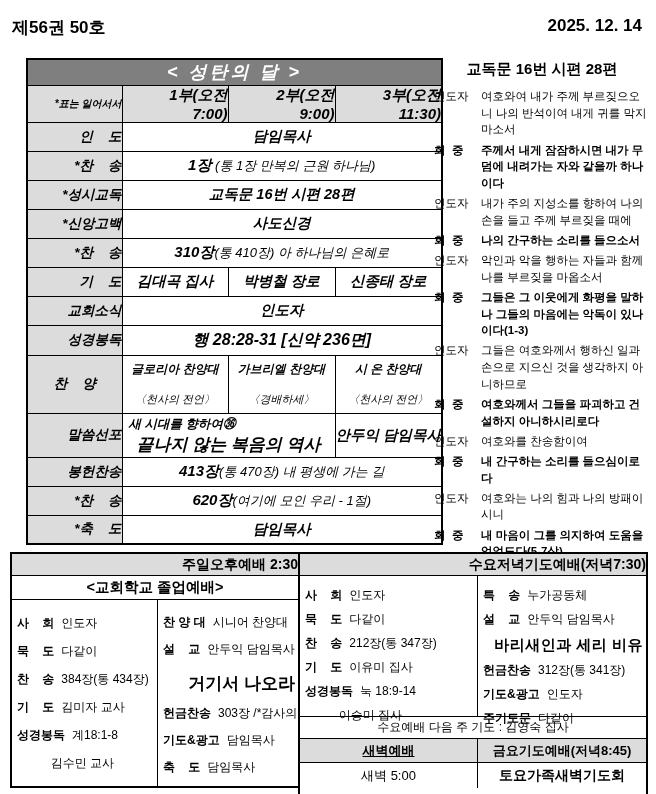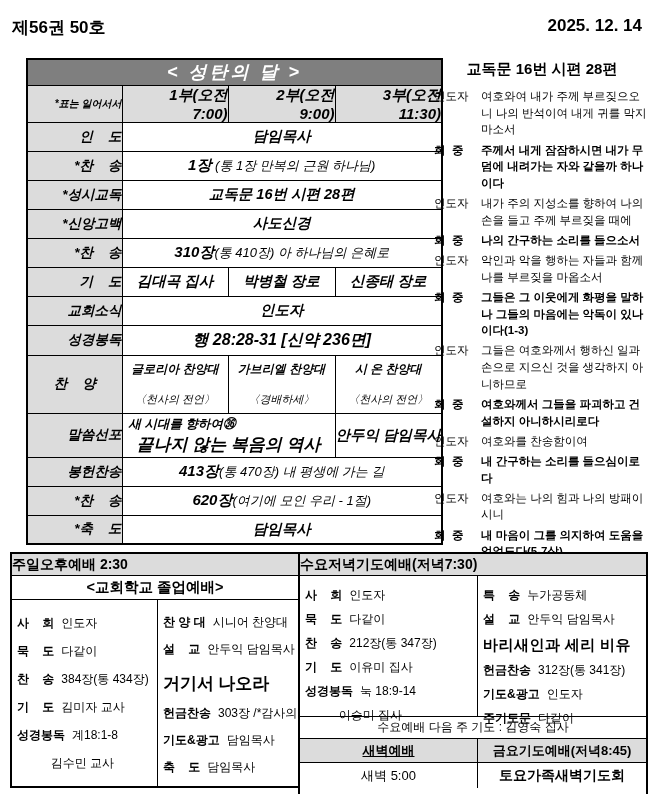--- a/index.html
+++ b/index.html
@@ -42,39 +42,39 @@
   .rr-line { display:flex; font-size:11.5px; line-height:1.45; margin-bottom:3.5px; }
   .rr-speaker { width:47px; flex:none; white-space:pre; }
   .rr-text { flex:1; }
   .rr-line.bold { font-weight:bold; }
 
   
   .bottom { position:absolute; top:552px; left:10px; display:flex; }
   .btable { border:2px solid #000; background:#fff; }
   .btable.left { width:290px; height:236px; }
   .btable.right { width:350px; height:300px; margin-left:-2px; }
-  .bt-head { background:#dcdcdc; font-weight:bold; text-align:left; font-size:14px;
+  .bt-head { background:#dcdcdc; font-weight:bold; text-align:right; font-size:14px;
     height:22px; line-height:21px; border-bottom:1px solid #000; }
   .bt-sub { font-weight:bold; text-align:center; font-size:14.5px; height:24px; line-height:23px;
     border-bottom:1px solid #000; }
   .bt-body { display:flex; }
   .btable.left .bt-body { height:186px; }
   .btable.right .bt-body { height:140px; }
   .bt-col { padding:4px 3px 0 5px; }
   .btable.left .bt-col.c1 { width:146px; border-right:1px solid #000; }
   .btable.left .bt-col.c2 { width:140px; }
   .btable.right .bt-col.c1 { width:178px; border-right:1px solid #000; }
   .btable.right .bt-col.c2 { width:168px; }
   .kv { display:flex; font-size:12px; align-items:baseline; }
   .btable.left .c1 .kv { margin:11px 0; }
   .btable.left .c2 .kv { margin:10px 0; }
   .btable.right .kv { margin:7px 0; }
   .kv .k { font-weight:bold; white-space:pre; margin-right:7px; flex:none; }
   .kv .v { font-weight:normal; white-space:nowrap; }
-  .big-title { font-weight:bold; text-align:left;font-family:Liberation Serif, serif; }
+  .big-title { font-weight:bold; text-align:right; }
   .btable.left .big-title { font-size:17px; margin:14px 0 10px 0; }
   .btable.right .big-title { font-size:15px; margin:8px 0 6px 0; letter-spacing:0.5px; }
   .bt-notice { border-top:1px solid #000; text-align:center; font-size:12px;
     height:22px; line-height:21px; }
   .bt-grayrow { border-top:1px solid #000; display:flex; background:#dcdcdc;
     height:24px; line-height:23px; font-weight:bold; font-size:13px; text-align:center; }
   .bt-grayrow .g1 { width:178px; border-right:1px solid #000;text-decoration:underline; }
   .bt-grayrow .g2 { width:168px; }
   .bt-lastrow { border-top:1px solid #000; display:flex; height:26px; line-height:25px;
     text-align:center; font-size:13px; }

